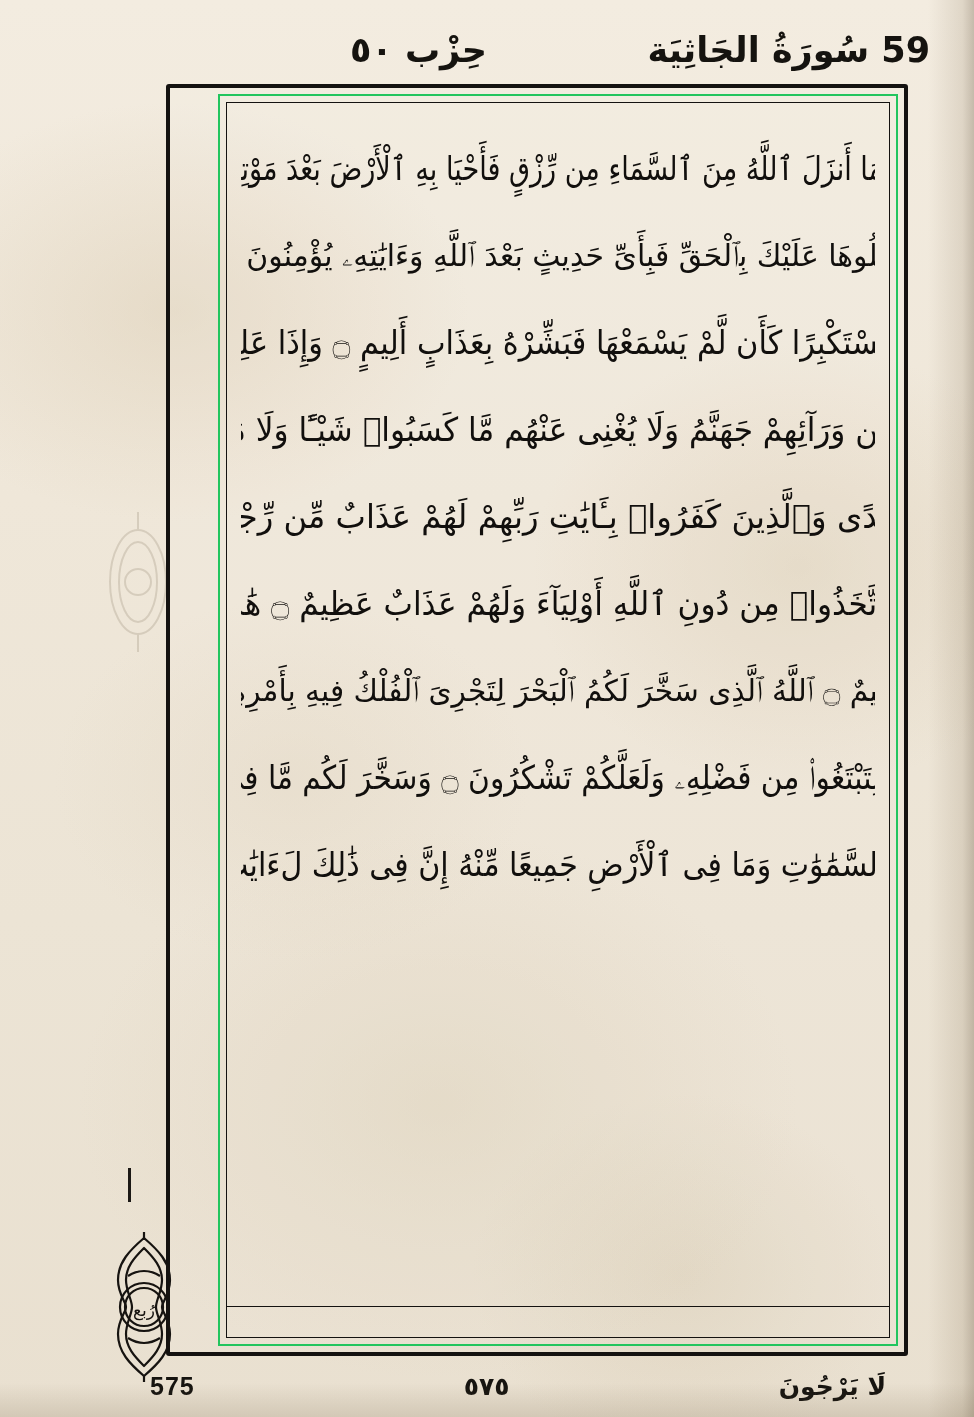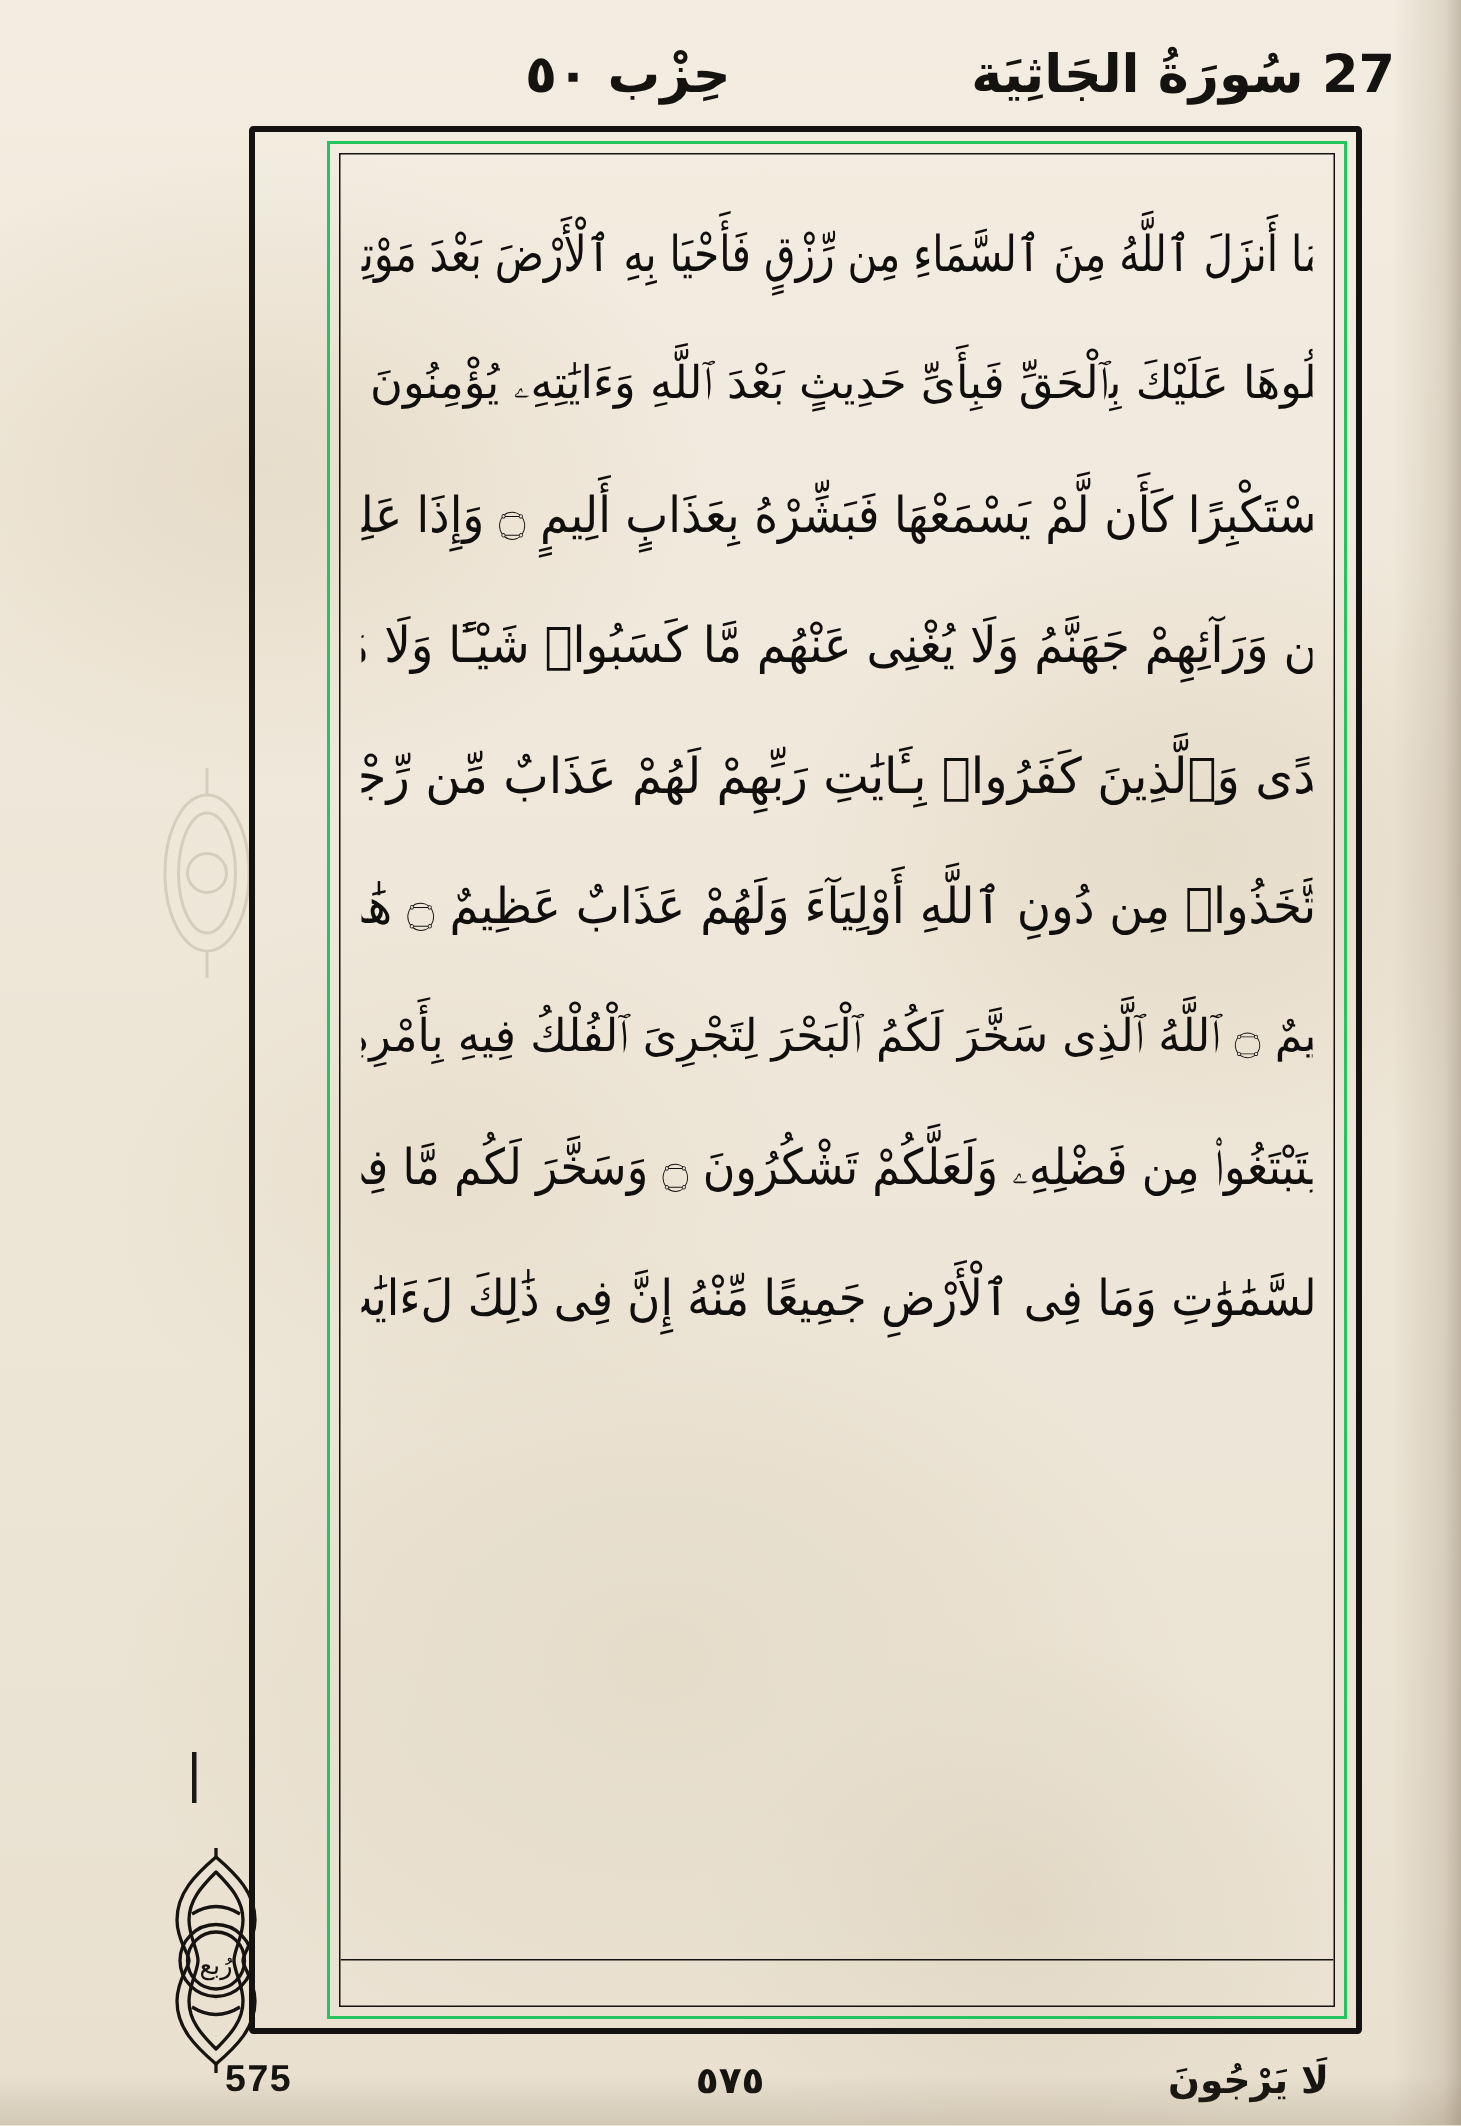--- a/index.html
+++ b/index.html
@@ -190,21 +190,21 @@
     font-weight: 700;
     letter-spacing: 1px;
   }
 </style>
 </head>
 <body>
 
 <div class="page"></div>
 
 <div class="header">
-  <div class="surah-name">27 سُورَةُ الجَاثِيَة</div>
+  <div class="surah-name">59 سُورَةُ الجَاثِيَة</div>
   <div class="hizb-label">حِزْب ٥٠</div>
 </div>
 
 <div class="ghost-ornament">
   <svg viewBox="0 0 92 148" width="92" height="148" aria-hidden="true">
     <g fill="none" stroke="#6b5a42" stroke-width="2">
       <ellipse cx="46" cy="74" rx="28" ry="52"></ellipse>
       <ellipse cx="46" cy="74" rx="19" ry="40"></ellipse>
       <circle cx="46" cy="74" r="13"></circle>
       <path d="M46 22 L46 4 M46 126 L46 144"></path>

